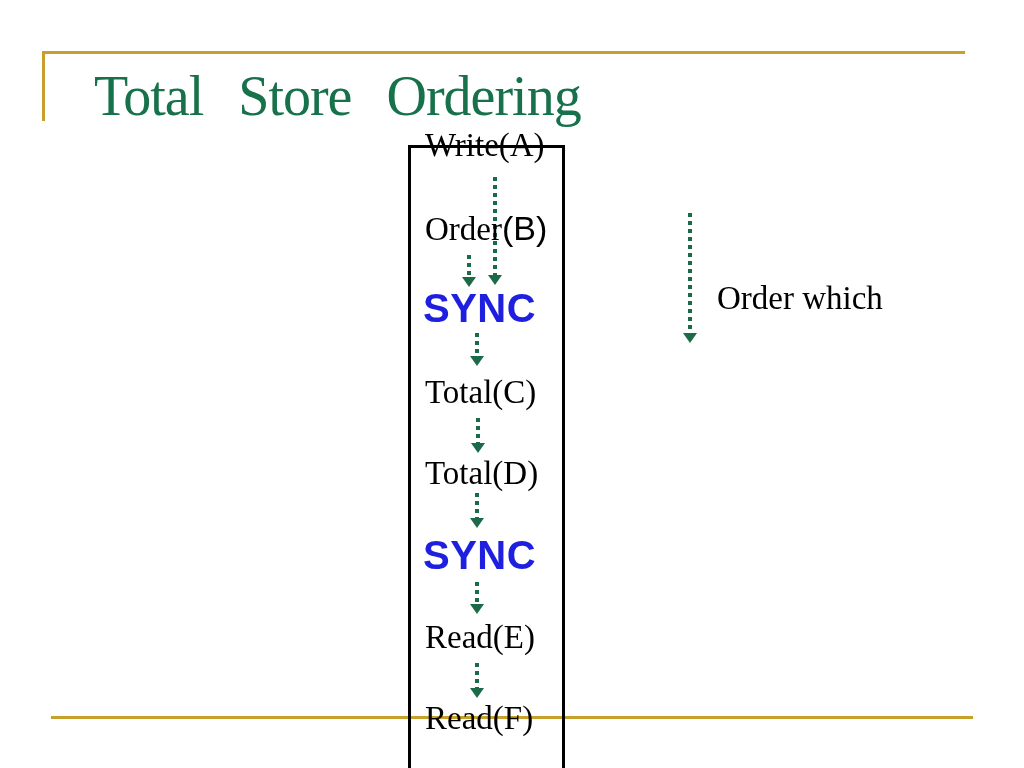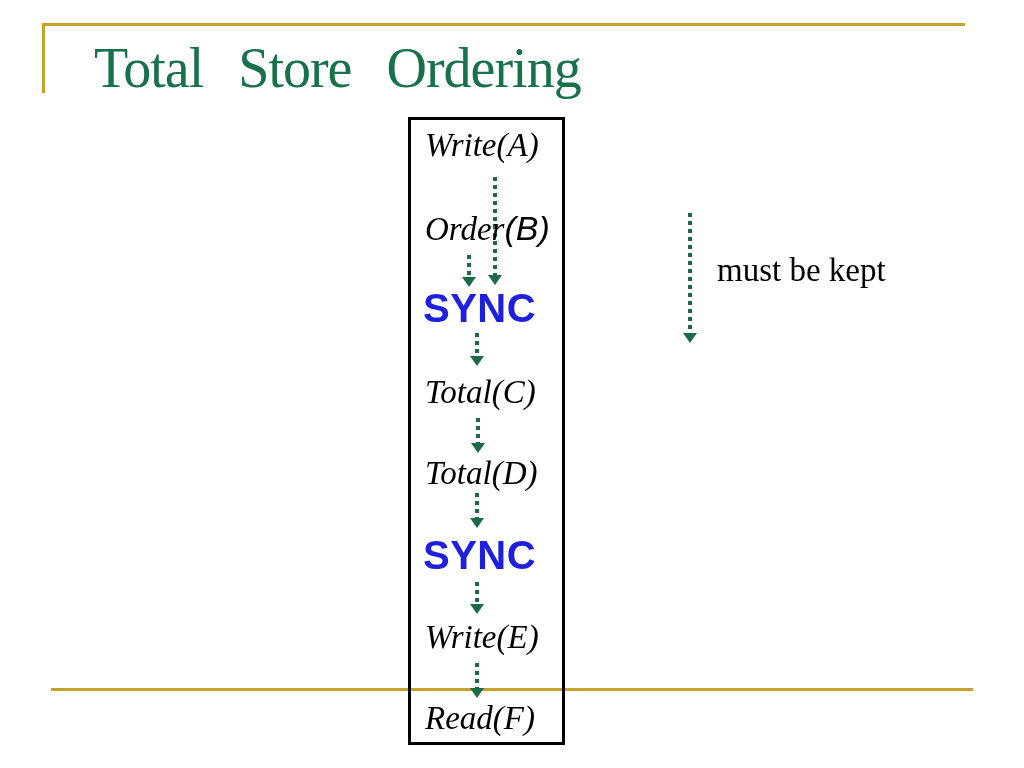--- a/index.html
+++ b/index.html
@@ -12,21 +12,21 @@
     --background:#FFFFFF;
   }
   html,body{margin:0;padding:0;}
   body{
     width:1024px;height:768px;
     background:var(--background);
     position:relative;
     overflow:hidden;
     font-family:"Liberation Serif","DejaVu Serif",serif;
   }
-  .abs{position:absolute;}
+  .abs{position:absolute;margin-top:28px;}
   
   .rule{background:var(--gold);}
   .rule-top{left:42px;top:23px;width:923px;height:3px;}
   .rule-left{left:42px;top:23px;width:3px;height:70px;}
   .rule-bottom{left:51px;top:688px;width:922px;height:3px;}
   
   .title{
     left:94px;top:36px;
     font-size:56px;
     letter-spacing:-1px;
@@ -44,21 +44,20 @@
     background:transparent;
   }
   .seq-item{
     position:absolute;
     left:425px;
     height:40px;line-height:40px;
     font-size:33px;
     color:var(--text);
     white-space:nowrap;
     z-index:3;
-    font-style:italic;
   }
   .seq-item .suffix{
     font-family:"Liberation Sans","DejaVu Sans",sans-serif;
     font-size:34px;
   }
   .seq-sync{
     position:absolute;
     left:423px;
     height:40px;line-height:40px;
     font-family:"Liberation Sans","DejaVu Sans",sans-serif;
@@ -109,21 +108,21 @@
 <div class="abs title">Total Store Ordering</div>
 
 <div class="abs seq-box"></div>
 
 <div class="seq-item" style="top:125px">Write(A)</div>
 <div class="seq-item" style="top:208px"><span>Order</span><span class="suffix">(B)</span></div>
 <div class="seq-sync" style="top:288px">SYNC</div>
 <div class="seq-item" style="top:372px">Total(C)</div>
 <div class="seq-item" style="top:453px">Total(D)</div>
 <div class="seq-sync" style="top:535px">SYNC</div>
-<div class="seq-item" style="top:617px">Write(E)</div>
+<div class="seq-item" style="top:617px">Read(E)</div>
 <div class="seq-item" style="top:698px">Read(F)</div>
 
 <div class="arrow" style="left:488px;top:177px">
     <div class="shaft" style="height:98px"></div>
     <div class="head"></div>
   </div>
 <div class="arrow" style="left:462px;top:255px">
     <div class="shaft" style="height:22px"></div>
     <div class="head"></div>
   </div>
@@ -146,14 +145,14 @@
 <div class="arrow" style="left:470px;top:663px">
     <div class="shaft" style="height:25px"></div>
     <div class="head"></div>
   </div>
 
 <div class="arrow" style="left:683px;top:213px">
     <div class="shaft" style="height:120px"></div>
     <div class="head"></div>
   </div>
 <div class="abs legend-text">
-  <div>must be kept</div>
+  <div>Order which</div>
 </div>
 
 </body></html>

